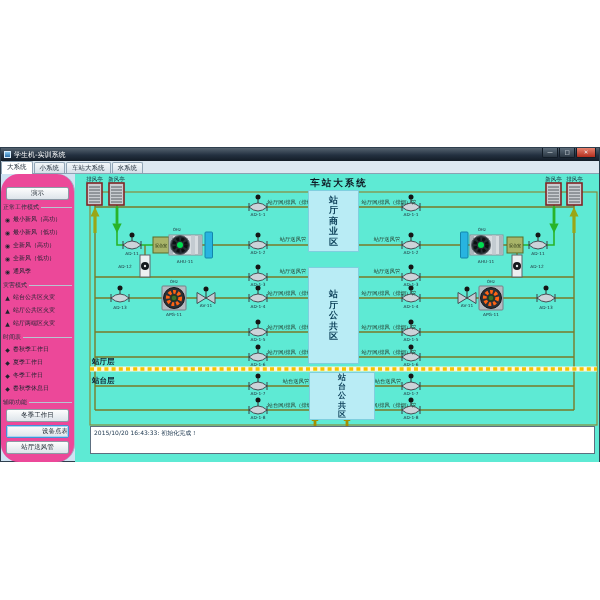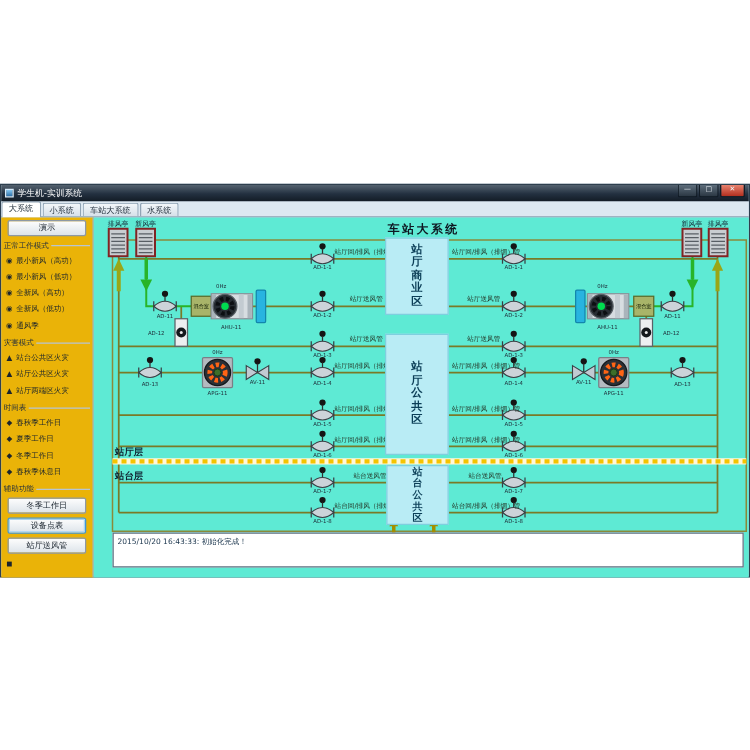--- a/index.html
+++ b/index.html
@@ -19,26 +19,26 @@
   .ctl.close{background:linear-gradient(#e8826e,#b22e1e);width:18px;}
   
   .tabbar{height:12px;background:#dde8f1;border-bottom:1px solid #8ba1b3;
           display:flex;align-items:flex-end;}
   .tab{height:10px;line-height:10px;padding:0 5px;font-size:6.5px;color:#1d2a36;
        background:linear-gradient(#f3f7fa,#d6e0e9);border:1px solid #8fa4b5;
        border:1px solid #90a4b5;border-bottom:none;border-radius:2px 2px 0 0;margin-right:1px;}
   .tab.active{background:#fff;height:12px;margin-bottom:-1px;}
   
   .body{display:flex;height:288px;}
-  .sidebar{flex:0 0 73px;width:73px;background:#eab308;border-right:1px solid #9db3c6;
-           font-size:6px;color:#18222c;padding-top:0;box-sizing:content-box;overflow:hidden;}
+  .sidebar{flex:0 0 73px;width:73px;background:#ec4899;border-right:1px solid #9db3c6;
+           font-size:6px;color:#18222c;padding-top:11px;box-sizing:content-box;overflow:hidden;border-radius:18px;}
   .side-btn{margin:2px 5px 3px 5px;height:11px;line-height:11px;text-align:center;
             background:linear-gradient(#fdfdfd,#dde4ea);border:1px solid #8d99a5;
             border-radius:2px;font-size:6.5px;}
-  .side-btn.focused{border:1px solid #3f96d8;outline:1px solid #a8d4f2;outline-offset:-2px;}
+  .side-btn.focused{border:1px solid #3f96d8;outline:1px solid #a8d4f2;outline-offset:-2px;text-align:right;}
   .side-sec{display:flex;align-items:center;gap:2px;margin:3px 2px 1px 2px;font-size:6px;white-space:nowrap;color:#26313c;}
   .side-sec:after{content:"";flex:1;border-top:1px solid #b7c5d1;}
   .side-item{display:flex;align-items:center;gap:2px;padding:2px 1px 2px 3px;white-space:nowrap;}
   .ic{font-size:6px;color:#1b242d;width:7px;text-align:center;flex:0 0 7px;}
   
   .canvas{position:relative;flex:1;height:288px;background:#5eead4;overflow:hidden;}
   .canvas svg{position:absolute;left:0;top:0;}
   .zone{position:absolute;background:#b9ecf5;border:1px solid #7fcfdf;box-sizing:border-box;
         display:flex;align-items:center;justify-content:center;color:#0b3e57;font-weight:bold;}
   .zone .vtxt{width:10px;line-height:10.6px;font-size:9px;word-break:break-all;text-align:center;}
@@ -365,21 +365,21 @@
       <text class="cd" x="336" y="220.5">AD-1-7</text>
       <text class="cd" x="336" y="244.5">AD-1-8</text>
     </svg>
 
     <div class="zone" style="left:233px;top:16px;width:51px;height:62px;">
       <div class="vtxt">站厅商业区</div>
     </div>
     <div class="zone" style="left:233px;top:93px;width:51px;height:97px;">
       <div class="vtxt">站厅公共区</div>
     </div>
-    <div class="zone small" style="left:234px;top:198px;width:50px;height:48px;">
+    <div class="zone small" style="left:234px;top:198px;width:66px;height:48px;">
       <div class="vtxt">站台公共区</div>
     </div>
 
     <div class="log">
       <span>2015/10/20 16:43:33: 初始化完成！</span>
     </div>
    </div>
 
   </div>
  </div>

